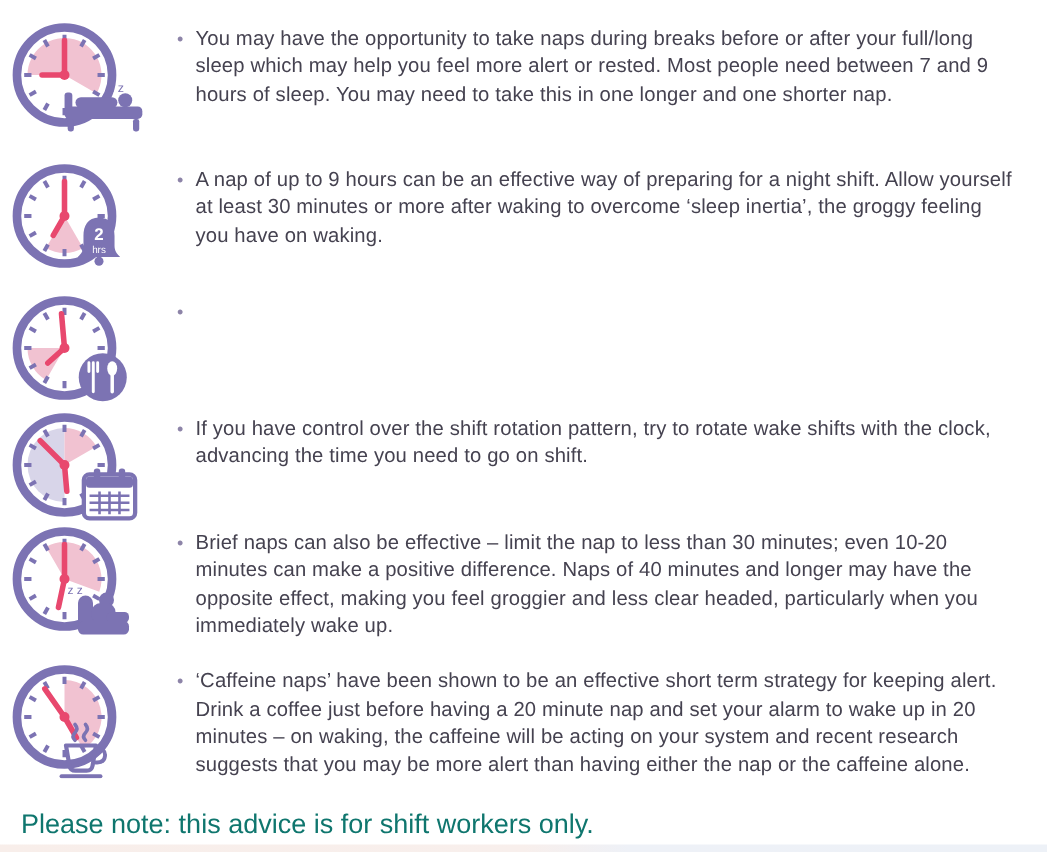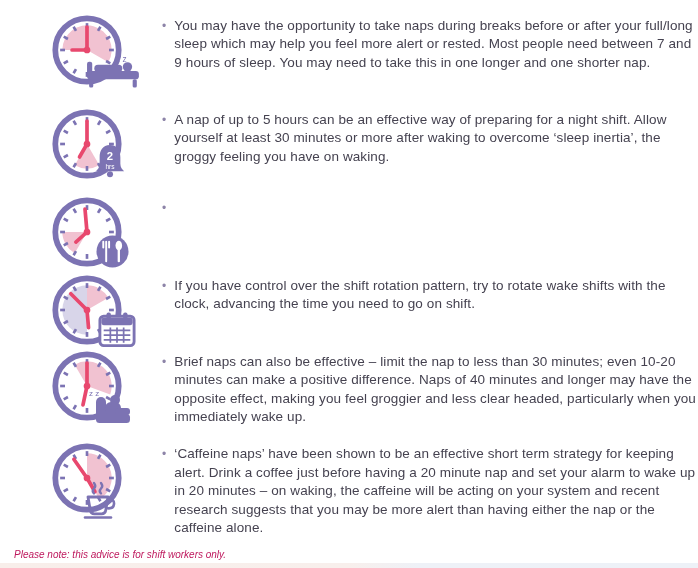--- a/index.html
+++ b/index.html
@@ -12,21 +12,21 @@
     font-family:"Liberation Sans", sans-serif;
     color:#454250;
     padding-top:13px;
   }
   .row { display:flex; align-items:flex-start; }
   .row.r1 { margin-bottom:18px; }
   .row.r2 { margin-bottom:12px; }
   .row.r3 { margin-bottom:2px; }
   .row.r4 { margin-bottom:0px; }
   .row.r5 { margin-bottom:15px; }
-  .icon-box { position:relative; width:116px; height:76px; flex-shrink:0;margin-left:44px; }
+  .icon-box { position:relative; width:116px; height:76px; flex-shrink:0; }
   .clock { position:absolute; left:6px; top:0; width:74px; height:74px; }
   .clock svg { width:74px; height:74px; display:block; }
   .badge { position:absolute; }
   .badge text { font-family:"Liberation Sans", sans-serif; }
   .b-bed     { left:42px; top:40px; width:56px; height:36px; }
   .b-bell    { left:50px; top:34px; width:32px; height:40px; }
   .b-cutlery { left:52px; top:40px; width:33px; height:33px; }
   .b-cal     { left:54px; top:38px; width:38px; height:37px; }
   .b-chair   { left:44px; top:38px; width:46px; height:40px; }
   .b-coffee  { left:36px; top:40px; width:40px; height:38px; }
@@ -36,23 +36,22 @@
     padding-top:4px;
     font-size:13.5px;
     line-height:1.36;
     letter-spacing:0.1px;
   }
   .bullet { color:#8d84a8; margin:0 8px 0 2px; font-size:12px; line-height:1.55; }
   .text p { flex:1; }
   .note {
     position:absolute;
     left:14px; bottom:8px;
-    font-style:italic;
-    font-size:10px;
-    color:#be185d;
+    font-size:18px;
+    color:#0f766e;
   }
   .footer-strip {
     position:absolute;
     left:0; bottom:0;
     width:698px; height:5px;
     background:linear-gradient(90deg,#f8eeea 0%,#f8efec 50%,#eef1f7 60%,#edf1f7 100%);
   }
 </style>
 </head>
 <body>
@@ -123,21 +122,21 @@
         </div>
       <svg class="badge b-bell" viewBox="0 0 34 40">
         <path d="M17,3 C9,3 6,9 6,16 L6,23 C6,27 4,29 2,31 L32,31 C30,29 28,27 28,23 L28,16 C28,9 25,3 17,3 Z" fill="#7c73b3"></path>
         <circle cx="17" cy="34" r="3.2" fill="#7c73b3"></circle>
         <text x="17" y="19" text-anchor="middle" font-size="12" font-weight="bold" fill="#ffffff">2</text>
         <text x="17" y="28" text-anchor="middle" font-size="7" fill="#ffffff">hrs</text>
       </svg>
     </div>
     <div class="text">
       <span class="bullet">•</span>
-      <p>A nap of up to 5 hours can be an effective way of preparing for a night shift. Allow yourself at least 30 minutes or more after waking to overcome ‘sleep inertia’, the groggy feeling you have on waking.</p>
+      <p>A nap of up to 9 hours can be an effective way of preparing for a night shift. Allow yourself at least 30 minutes or more after waking to overcome ‘sleep inertia’, the groggy feeling you have on waking.</p>
     </div>
   </div>
 
   <div class="row r3">
     <div class="icon-box">
       <div class="clock">
           <svg viewBox="0 0 84 84">
             <path d="M42,42 L27.999999999999996,66.24871130596428 A28,28 0 0 1 14,42.00000000000001 Z" fill="#f1c2d1"></path>
             <circle cx="42" cy="42" r="36" fill="none" stroke="#7c73b3" stroke-width="6.5"></circle>
             <line x1="42" y1="17" x2="42" y2="11.5" stroke="#7c73b3" stroke-width="3"></line>

